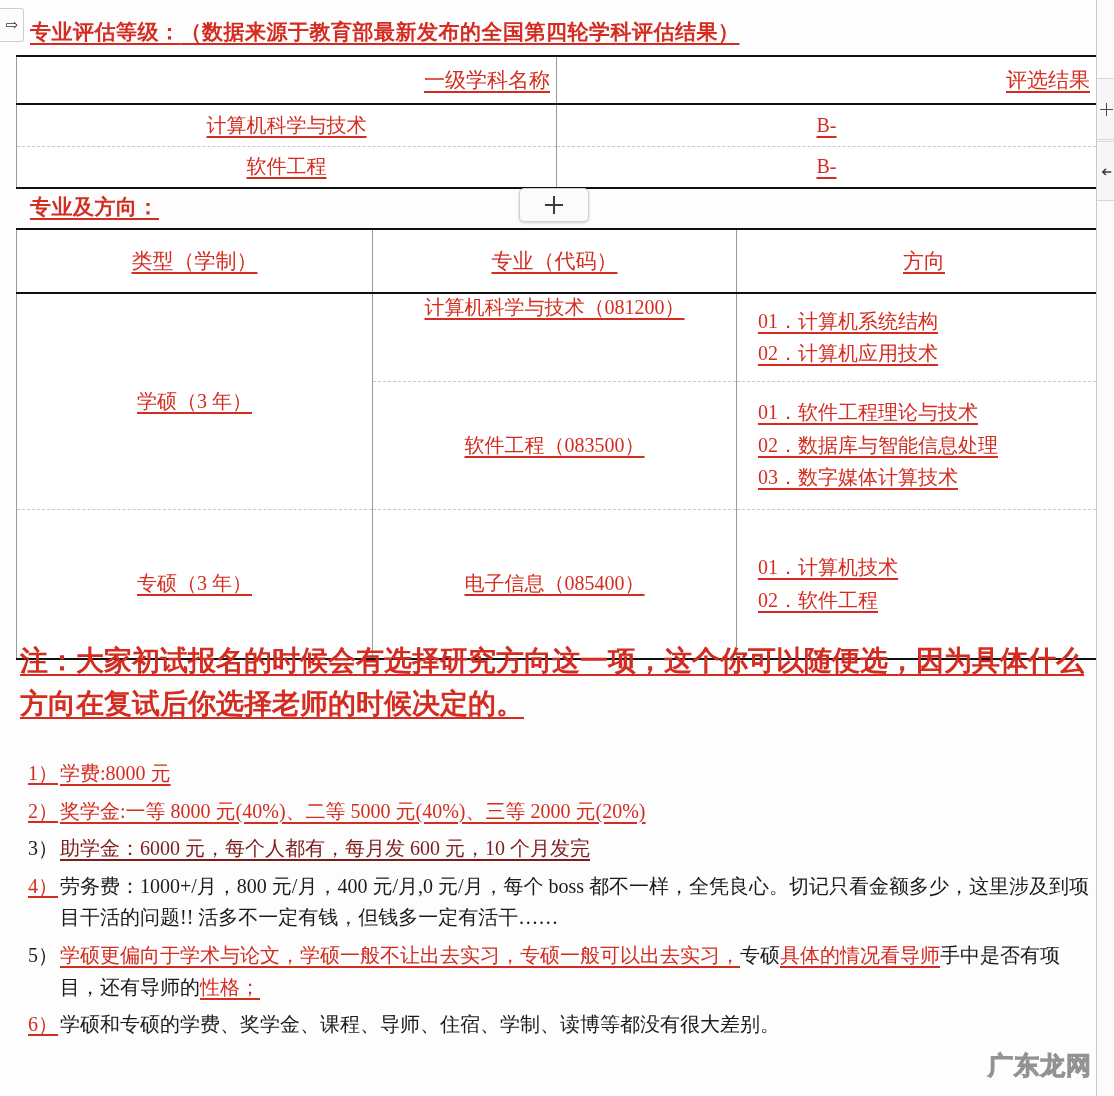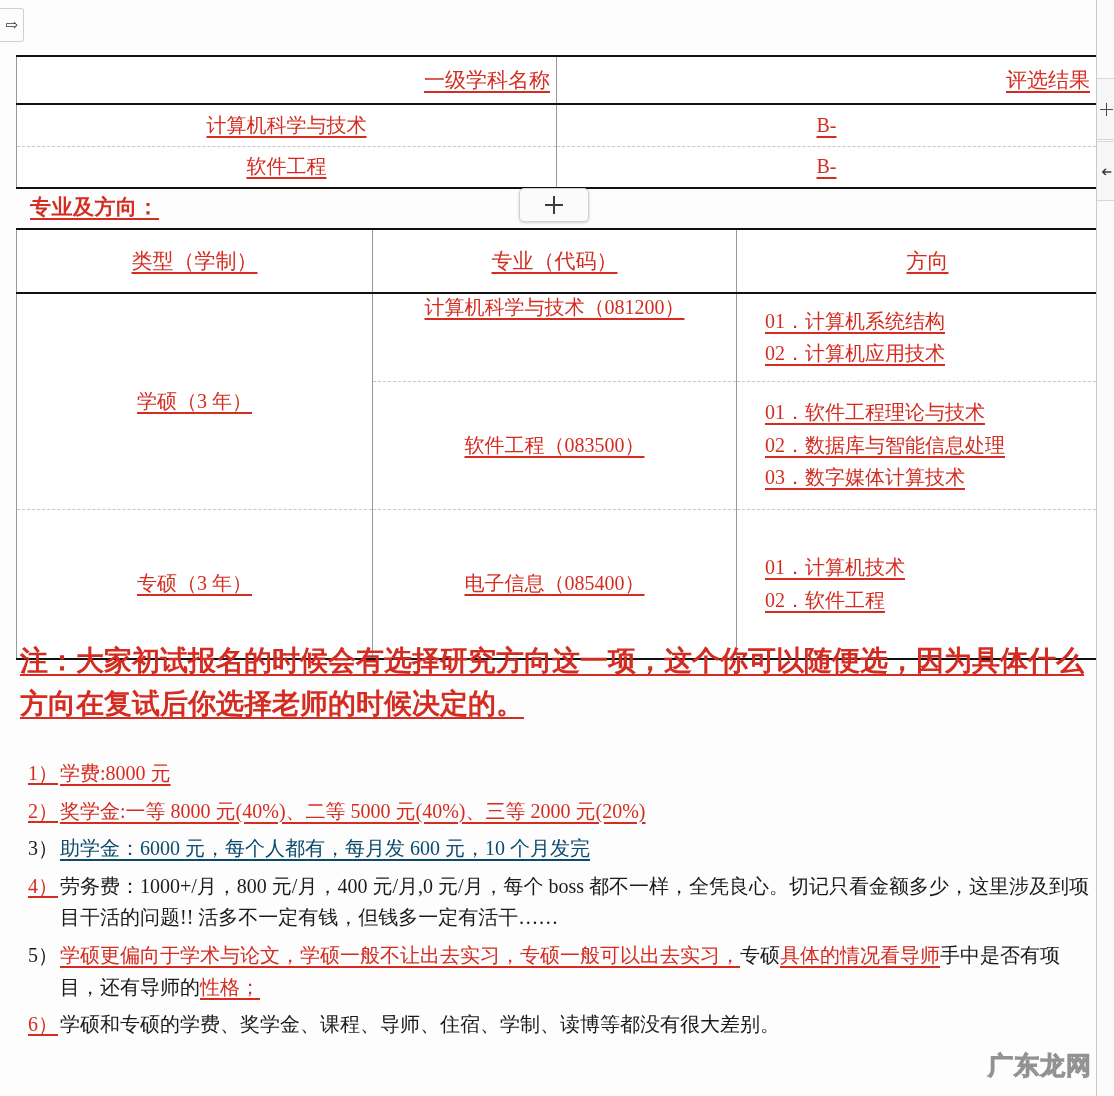--- a/index.html
+++ b/index.html
@@ -116,21 +116,21 @@
   #t1 { left: 16px; top: 55px; width: 1080px; }
   #t1 td.c1 { width: 540px; }
   #t1 td.c2 { width: 540px; }
   #t1 tr.hdr td { height: 48px; text-align: right; }
   #t1 tr.r   td { height: 42px; }
 
   
   #t2 { left: 16px; top: 228px; width: 1080px; }
   #t2 td.k1 { width: 356px; }
   #t2 td.k2 { width: 364px; }
-  #t2 td.k3 { width: 360px; text-align: left; padding-left: 28px; }
+  #t2 td.k3 { width: 360px; text-align: left; padding-left: 21px; }
   #t2 tr.hdr td { height: 64px; }
 
   .dirlist { display: block; line-height: 1.62; }
   .dirlist span { display: block; white-space: nowrap; }
 
   
   .note {
     position: absolute;
     left: 20px; top: 640px; width: 1068px;
     font-size: 28px; line-height: 1.52;
@@ -166,20 +166,23 @@
 </style>
 </head>
 <body>
 
 <div id="page">
 
   <div class="tl-chip">
     <span>⇨</span>
   </div>
 
+  <div class="sec-head" style="left:30px; top:18px;">
+    <span class="lbl">专业评估等级：</span><span class="paren">（数据来源于教育部最新发布的全国第四轮学科评估结果）</span>
+  </div>
 
   <table class="grid" id="t1">
     <tbody>
         <tr class="hdr">
       <td class="c1"><span class="cellu">一级学科名称</span></td>
       <td class="c2"><span class="cellu">评选结果</span></td>
     </tr>
     <tr class="r">
       <td class="c1"><span class="cellu">计算机科学与技术</span></td>
       <td class="c2"><span class="cellu">B-</span></td>
@@ -260,21 +263,21 @@
       <div class="oitem">
         <div class="onum uu" style="color: rgb(212, 44, 32);">1）</div>
         <div class="obody"><span class="segu" style="color: rgb(212, 44, 32);">学费:8000 元</span></div>
       </div>
       <div class="oitem">
         <div class="onum uu" style="color: rgb(212, 44, 32);">2）</div>
         <div class="obody"><span class="segu" style="color: rgb(212, 44, 32);">奖学金:一等 8000 元(40%)、二等 5000 元(40%)、三等 2000 元(20%)</span></div>
       </div>
       <div class="oitem">
         <div class="onum" style="color: rgb(27, 27, 27);">3）</div>
-        <div class="obody"><span class="segu" style="color: #0c4a6e;">助学金：6000 元，每个人都有，每月发 600 元，10 个月发完</span></div>
+        <div class="obody"><span class="segu" style="color: #7f1d1d;">助学金：6000 元，每个人都有，每月发 600 元，10 个月发完</span></div>
       </div>
       <div class="oitem">
         <div class="onum uu" style="color: rgb(212, 44, 32);">4）</div>
         <div class="obody"><span class="seg" style="color: rgb(27, 27, 27);">劳务费：1000+/月，800 元/月，400 元/月,0 元/月，每个 boss 都不一样，全凭良心。切记只看金额多少，这里涉及到项目干活的问题!! 活多不一定有钱，但钱多一定有活干……</span></div>
       </div>
       <div class="oitem">
         <div class="onum" style="color: rgb(27, 27, 27);">5）</div>
         <div class="obody"><span class="segu" style="color: rgb(212, 44, 32);">学硕更偏向于学术与论文，学硕一般不让出去实习，专硕一般可以出去实习，</span><span class="seg" style="color: rgb(27, 27, 27);">专硕</span><span class="segu" style="color: rgb(212, 44, 32);">具体的情况看导师</span><span class="seg" style="color: rgb(27, 27, 27);">手中是否有项目，还有导师的</span><span class="segu" style="color: rgb(212, 44, 32);">性格；</span></div>
       </div>
       <div class="oitem">

